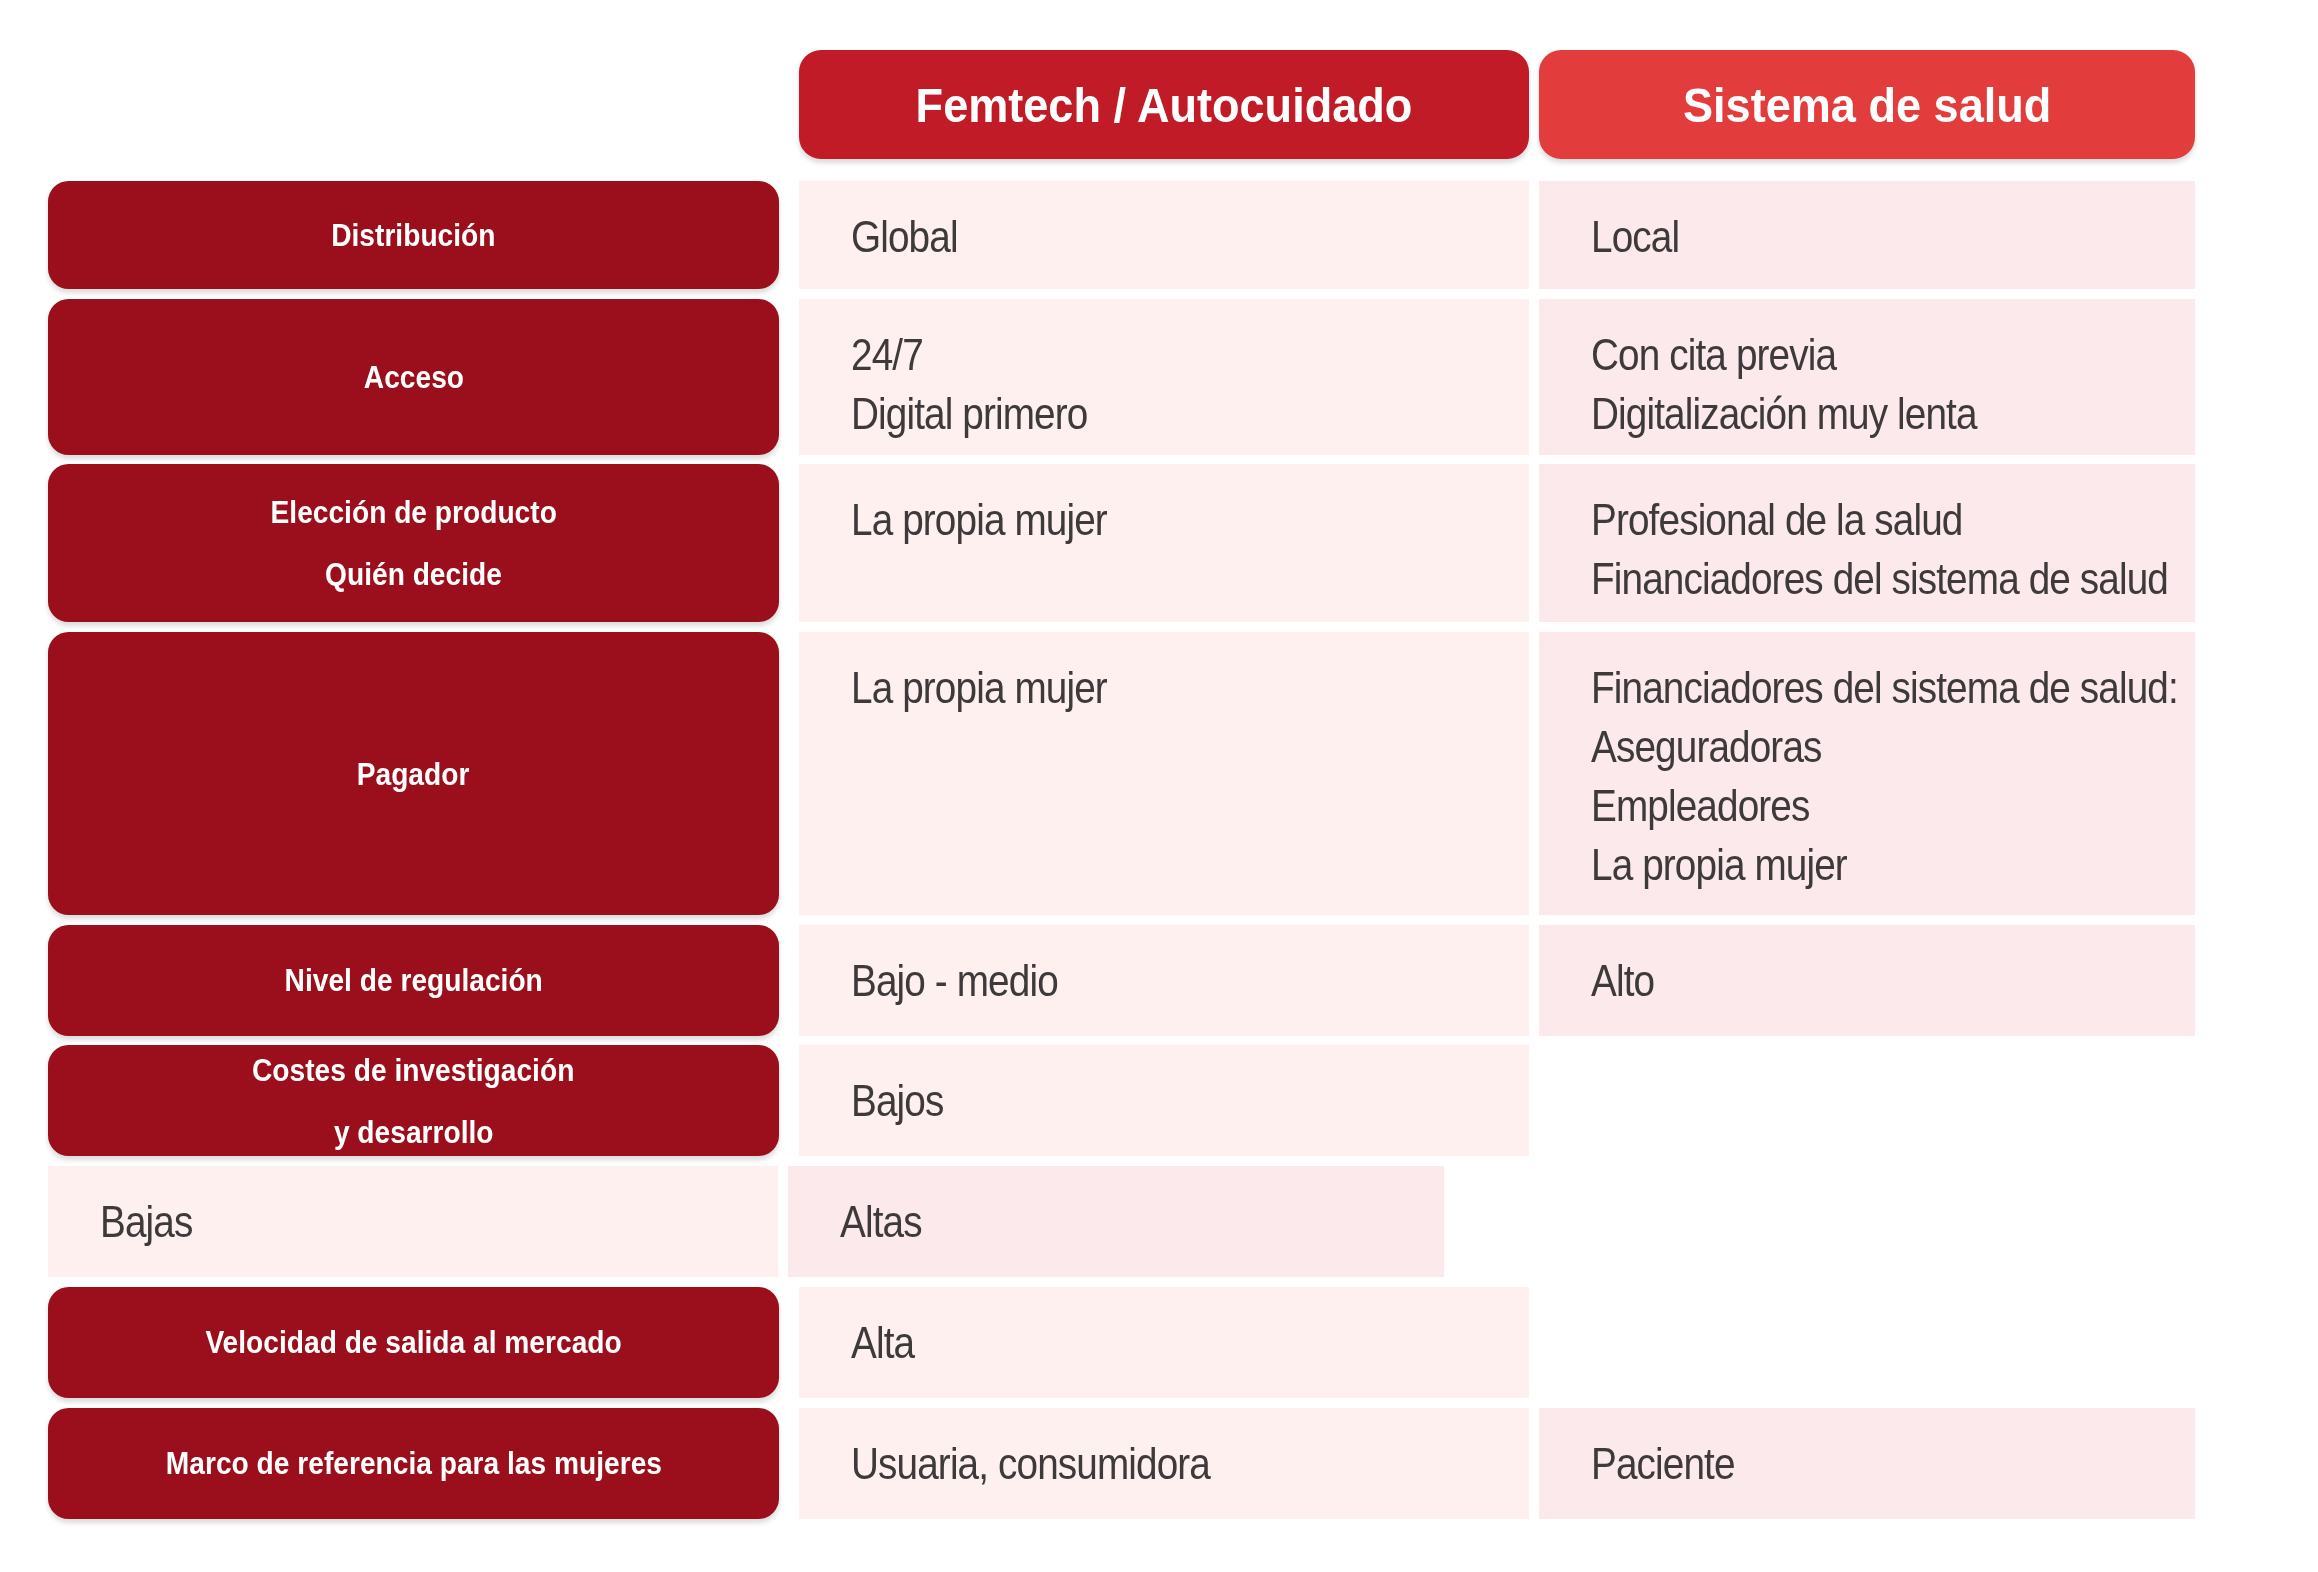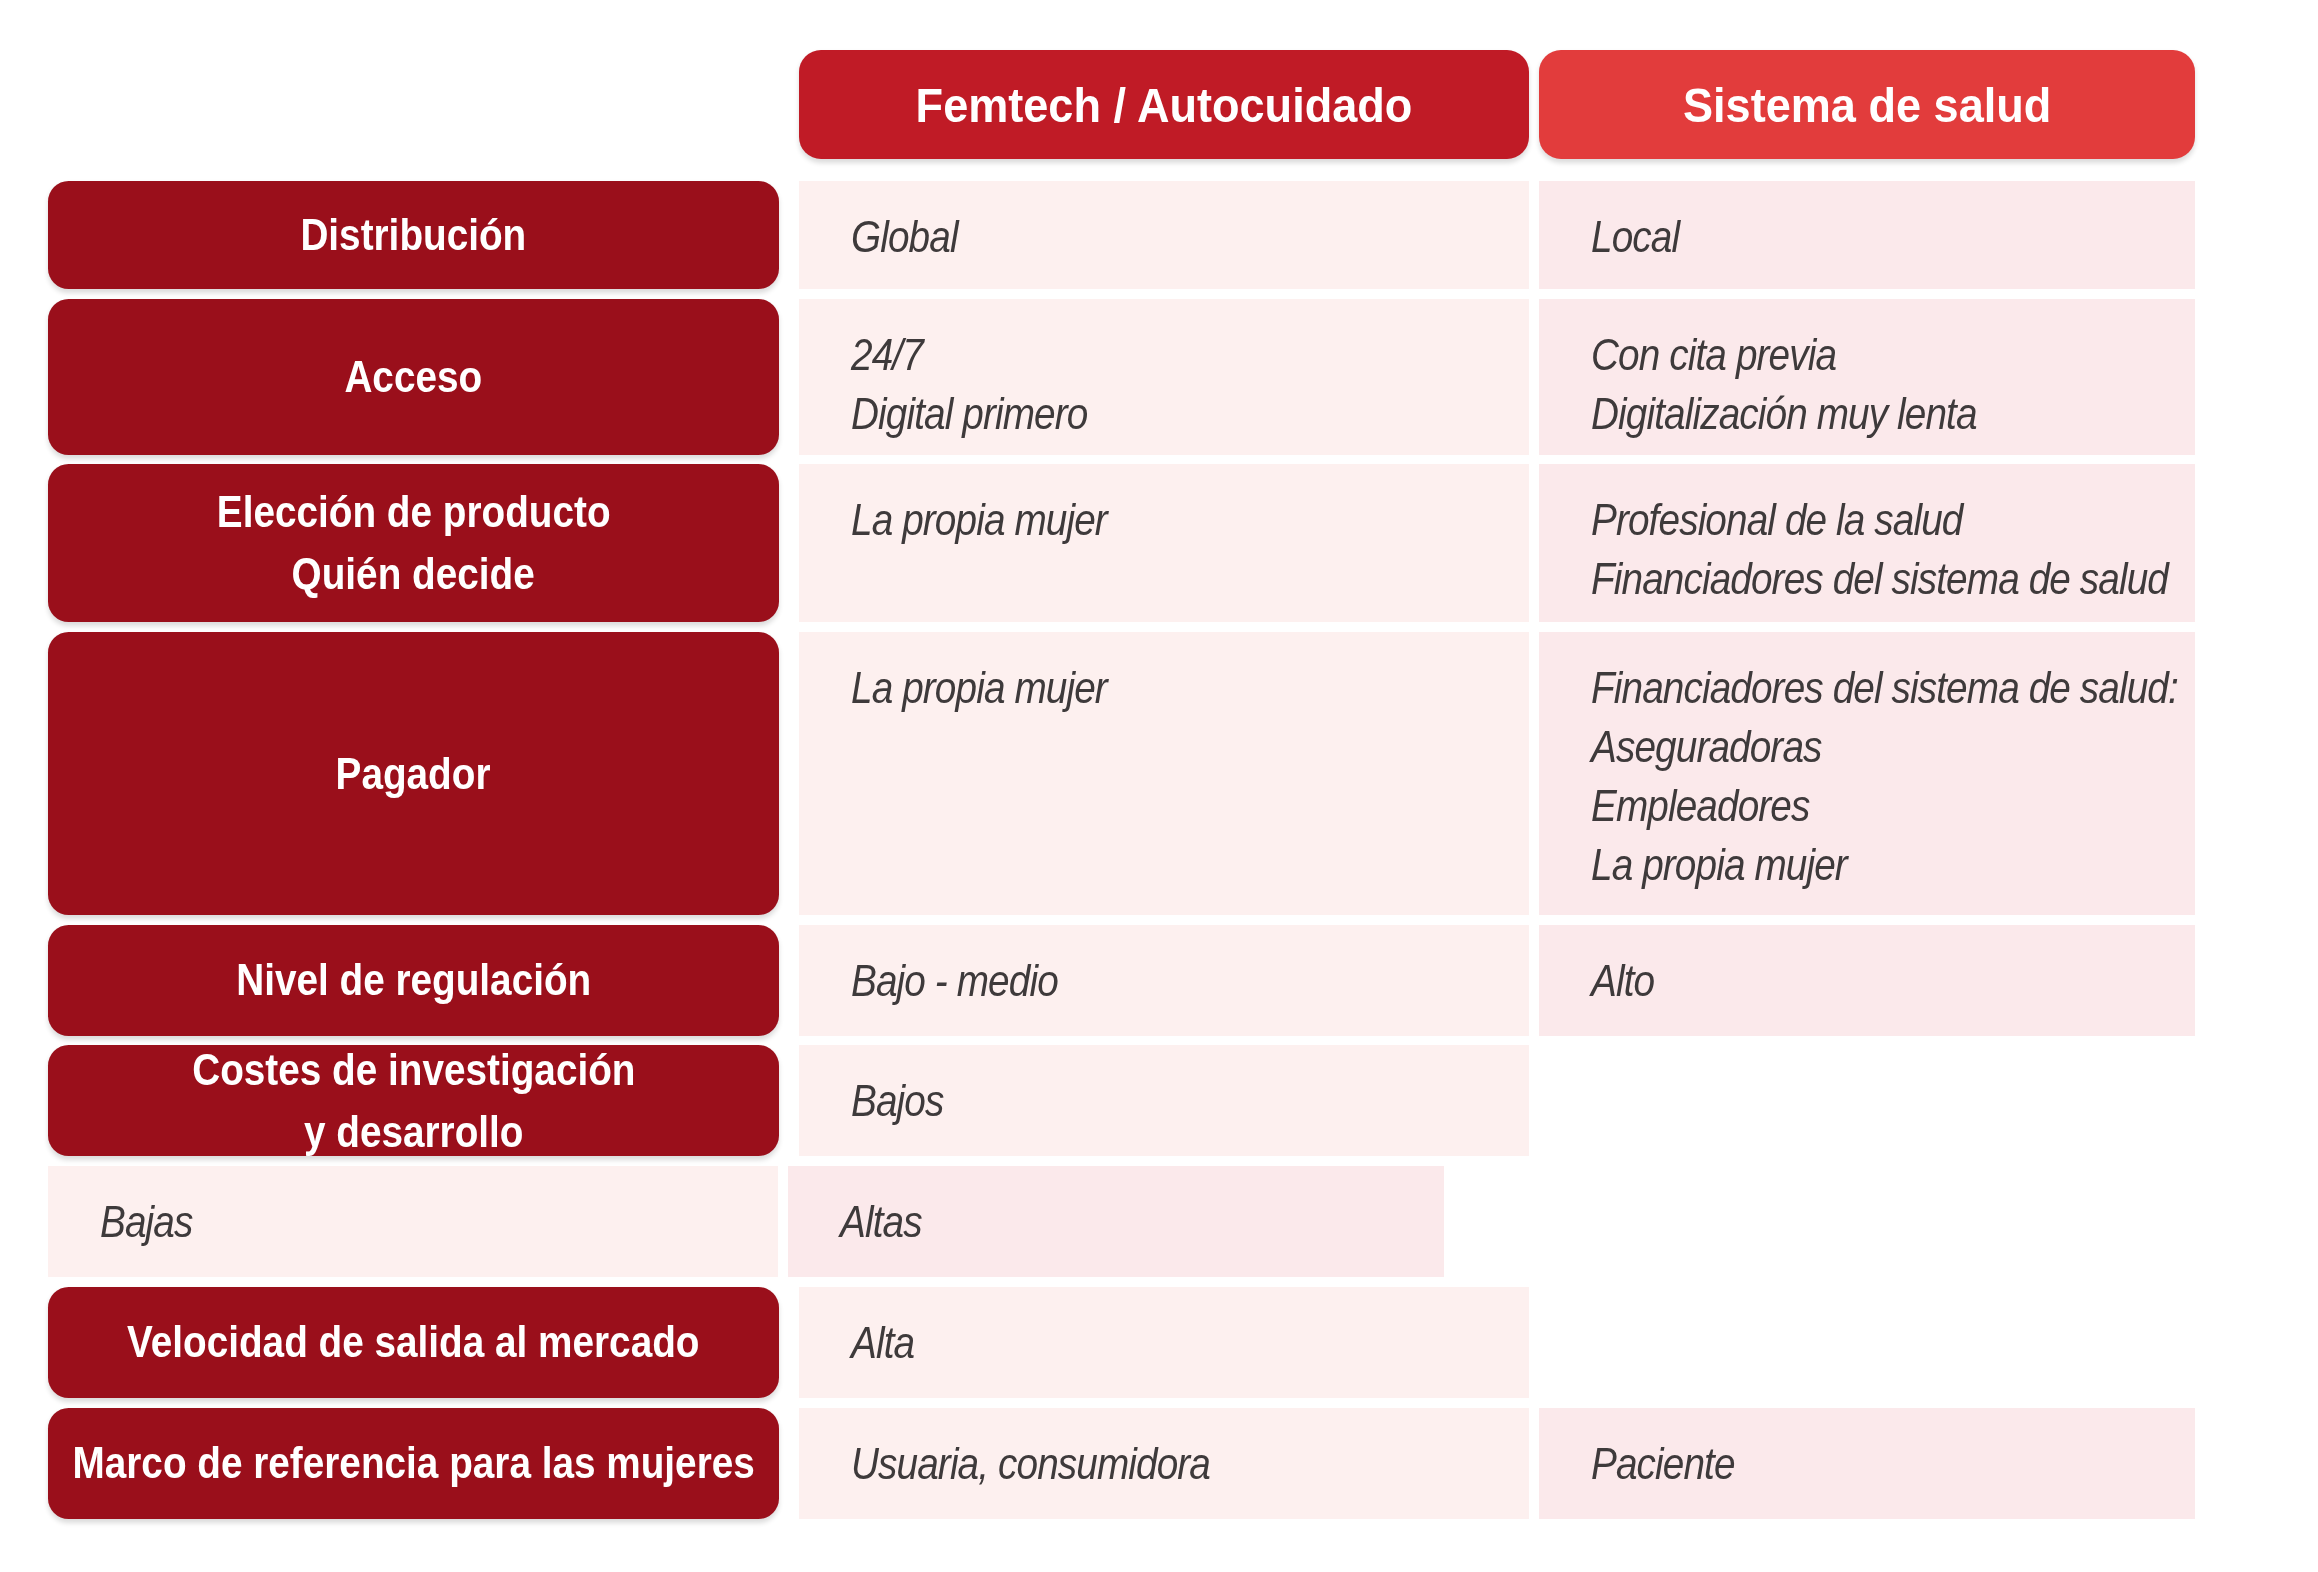--- a/index.html
+++ b/index.html
@@ -37,29 +37,28 @@
     height:100%;border-radius:22px;
     display:flex;align-items:center;justify-content:center;
     color:var(--header-text);font-weight:700;font-size:49px;
     box-shadow:0 3.2px 5.8px rgba(0,0,0,.14);
   }
   .header-femtech{background:var(--header-femtech-bg)}
   .header-salud{background:var(--header-salud-bg)}
   .label{
     background:var(--label-bg);border-radius:20.6px;
     display:flex;flex-direction:column;align-items:center;justify-content:center;
-    color:var(--header-text);font-weight:700;font-size:44px;line-height:62px;
+    color:var(--header-text);font-weight:700;font-size:32px;line-height:62px;
     text-align:center;box-shadow:0 3.2px 5.8px rgba(0,0,0,.14);
   }
   .cell{
     padding:26px 26px 11px 52px;
     display:flex;flex-direction:column;
     font-size:44px;line-height:59px;letter-spacing:-1px;
     color:var(--cell-text);
-    font-style:italic;
   }
   .cell-femtech{background:var(--cell-femtech-bg)}
   .cell-salud{background:var(--cell-salud-bg)}
   .line{display:inline-block;transform:scaleX(.88);transform-origin:left center;white-space:nowrap}
   .label-line{display:inline-block;transform:scaleX(.88);transform-origin:center;white-space:nowrap}
   .hline{display:inline-block;transform:scaleX(.92);transform-origin:center;white-space:nowrap}
 </style>
 </head>
 <body>
 

